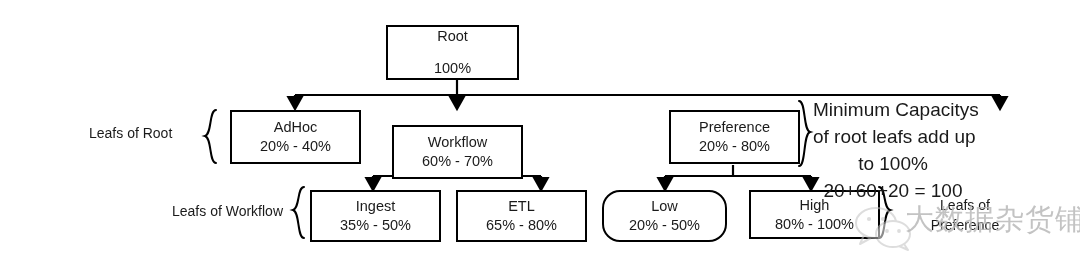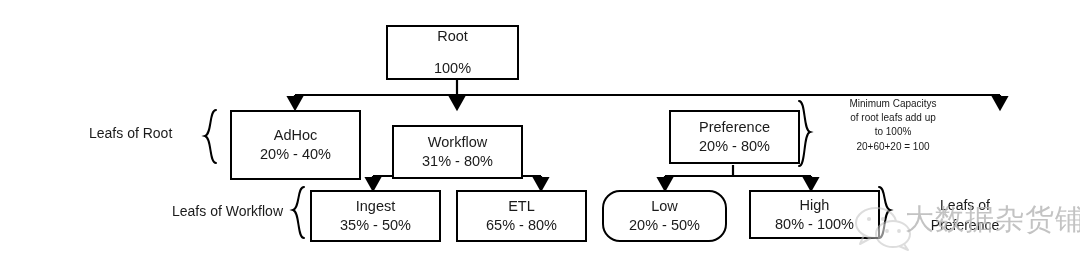--- a/index.html
+++ b/index.html
@@ -46,21 +46,21 @@
   }
   .group-label {
     position: absolute;
     font-size: 14px;
     color: #1a1a1a;
     white-space: nowrap;
     z-index: 4;
   }
   .annotation {
     position: absolute;
-    font-size: 10px;
+    font-size: 19px;
     color: #1a1a1a;
     text-align: center;
     line-height: 1.42;
     z-index: 4;
     white-space: nowrap;
   }
   .annotation .ann-line { display: block; }
   .side-label {
     position: absolute;
     font-size: 14px;
@@ -144,28 +144,28 @@
     <path d="M304,187 C297,187 300,208 293,210 C300,212 297,238 304,238" stroke="#000" stroke-width="2" fill="none" stroke-linecap="round"></path>
 
     <path d="M879,187 C886,187 883,208 890,210 C883,212 886,238 879,238" stroke="#000" stroke-width="2" fill="none" stroke-linecap="round"></path>
   </svg>
 
   <div class="node-box" style="left:386px; top:25px; width:133px; height:55px;justify-content:space-between;">
     <span class="node-title">Root</span>
     <span class="node-range">100%</span>
   </div>
 
-  <div class="node-box" style="left:230px; top:110px; width:131px; height:70px;">
+  <div class="node-box" style="left:230px; top:110px; width:131px; height:54px;">
     <span class="node-title">AdHoc</span>
     <span class="node-range">20% - 40%</span>
   </div>
 
   <div class="node-box" style="left:392px; top:110px; width:131px; height:54px;margin-top:15px;">
     <span class="node-title">Workflow</span>
-    <span class="node-range">31% - 80%</span>
+    <span class="node-range">60% - 70%</span>
   </div>
 
   <div class="node-box" style="left:669px; top:110px; width:131px; height:54px;">
     <span class="node-title">Preference</span>
     <span class="node-range">20% - 80%</span>
   </div>
 
   <div class="node-box" style="left:310px; top:190px; width:131px; height:52px;">
     <span class="node-title">Ingest</span>
     <span class="node-range">35% - 50%</span>

